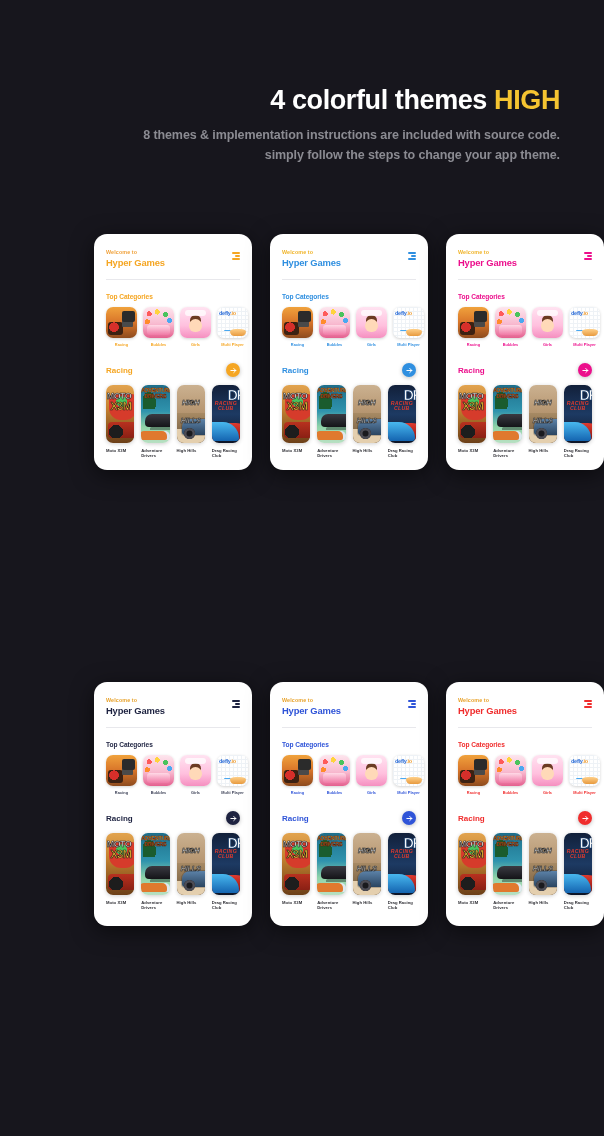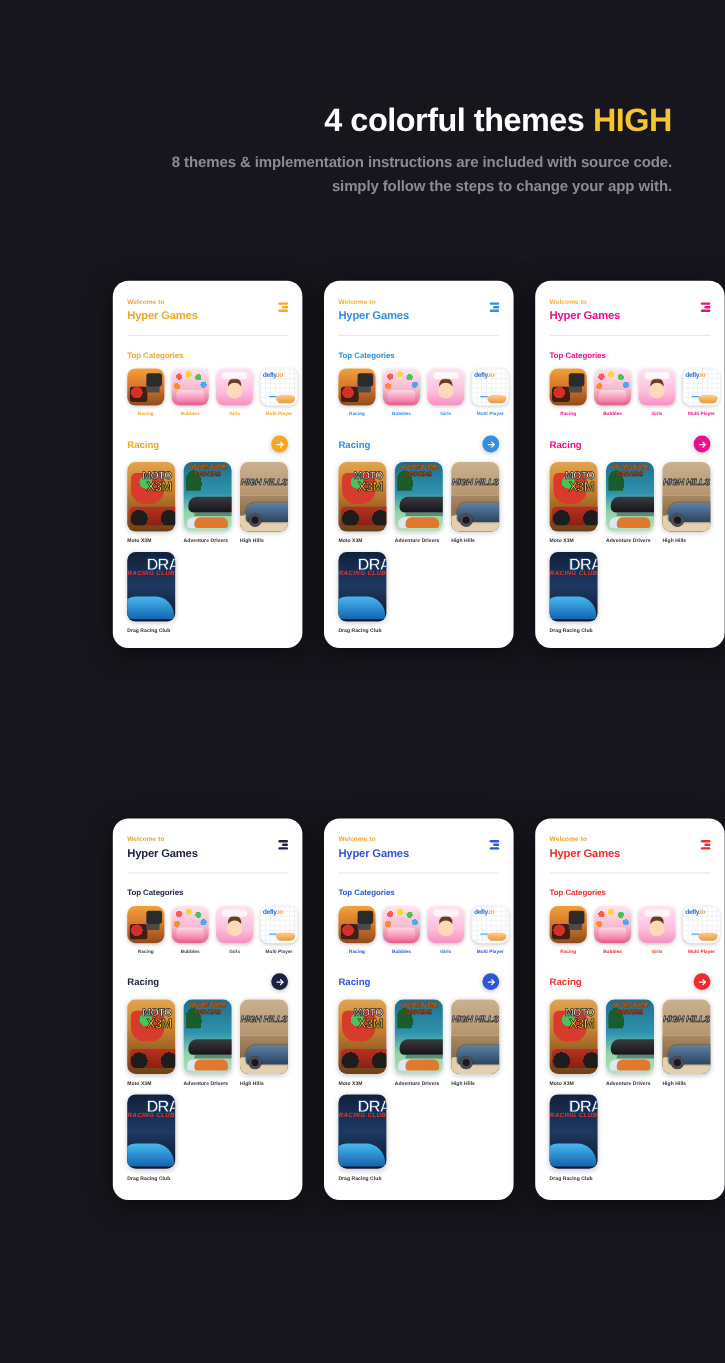--- a/index.html
+++ b/index.html
@@ -116,21 +116,21 @@
   }
   .racing-title { font-size: 8px; font-weight: 700; }
   .arrow-btn {
     width: 14px; height: 14px; border-radius: 50%;
     display:flex; align-items:center; justify-content:center;
     box-shadow: 0 1px 4px rgba(0,0,0,0.25);
   }
   .arrow-btn svg { width: 7px; height: 7px; display:block; }
 
   
-  .games { display:grid; grid-template-columns: 1fr 1fr 1fr; gap: 7px 7px; margin-top: 8px; }
+  .games { display:grid; grid-template-columns: 1fr 1fr 1fr 1fr; gap: 7px 7px; margin-top: 8px; }
   .game-card { }
   .game-thumb {
     width: 100%; height: 58px; border-radius: 7px; overflow:hidden;
     position: relative; box-shadow: 0 1px 4px rgba(0,0,0,0.2);
   }
   .game-name { font-size: 4.2px; font-weight:700; color:#2d2d33; margin-top: 5px; letter-spacing:0.05px;}
 
   .tall .game-thumb { height: 62px; }
 
   
@@ -204,21 +204,21 @@
 <body>
 
 <div class="page">
 
   <div class="hero">
     <div class="hero-title">
       <span>4 colorful themes </span><span class="free">HIGH</span>
     </div>
     <div class="hero-sub">
       <div>8 themes &amp; implementation instructions are included with source code.</div>
-      <div>simply follow the steps to change your app with.</div>
+      <div>simply follow the steps to change your app theme.</div>
     </div>
   </div>
 
   <div class="row row-top" id="row-top">
   <div class="phone " style="background:#ffffff">
 
     <div class="appbar">
       <div>
         <div class="welcome" style="color:#f0a23c">Welcome to</div>
         <div class="brand" style="color:#f5a623">Hyper Games</div>

